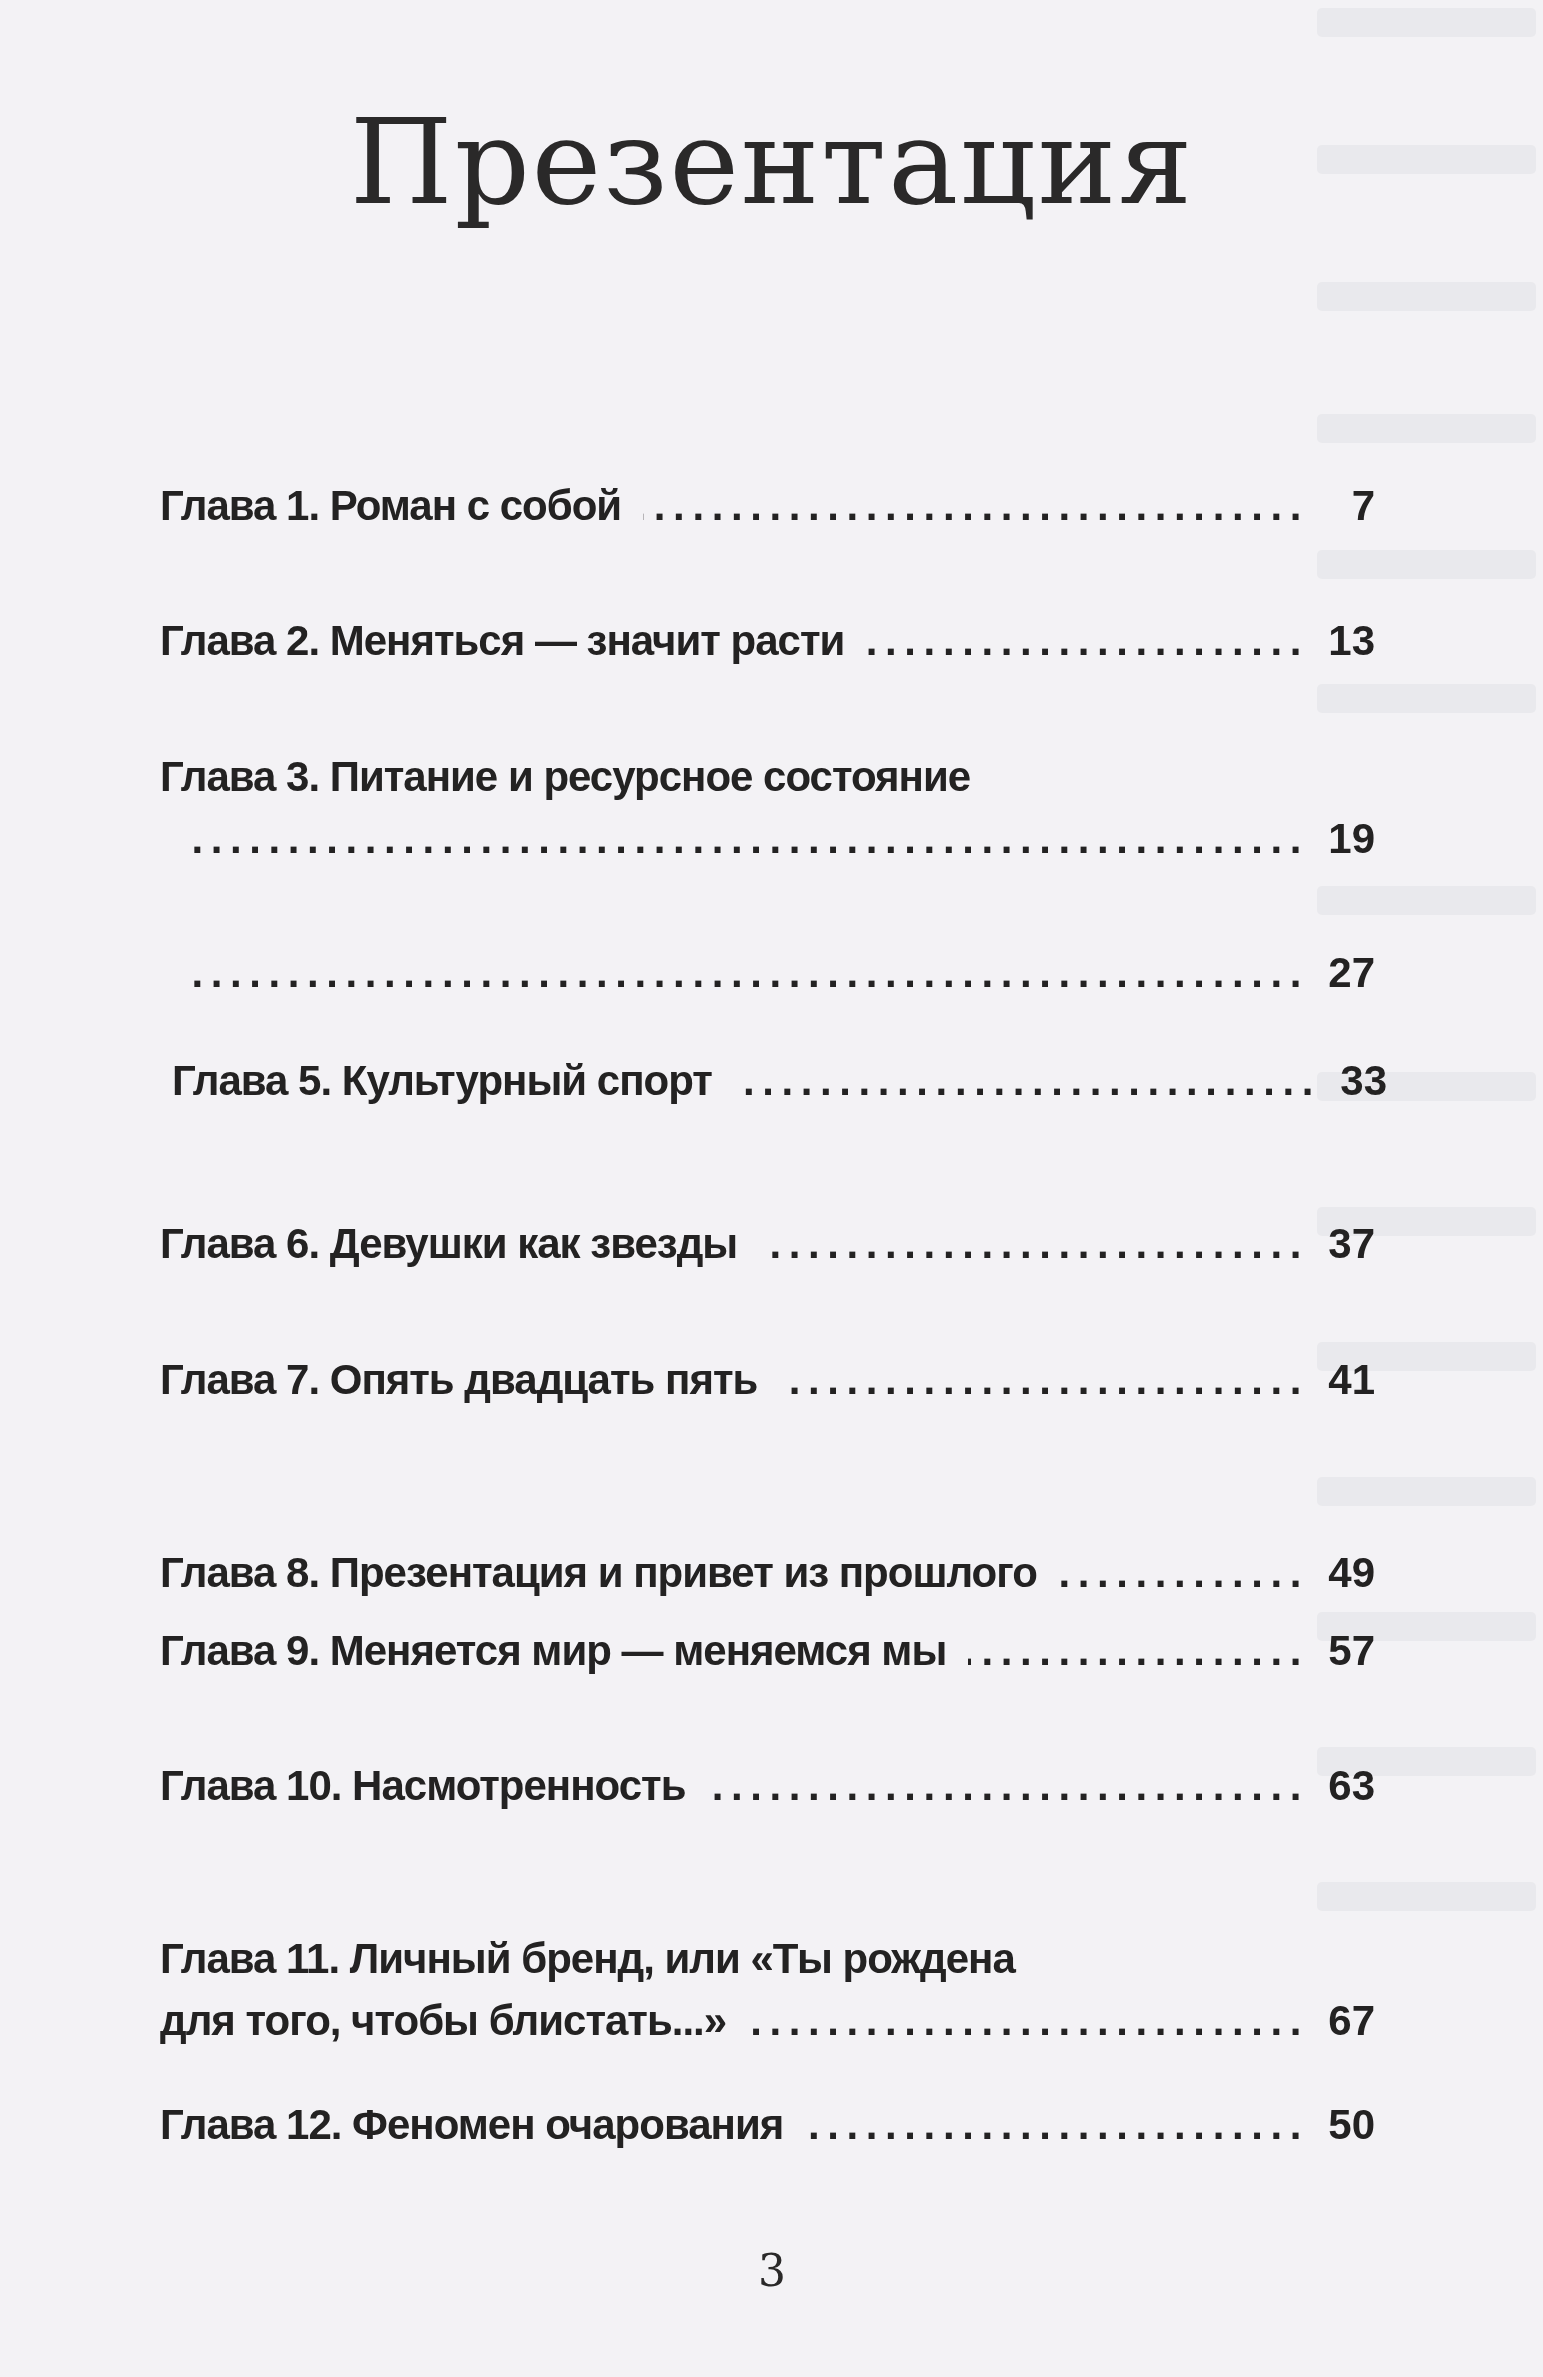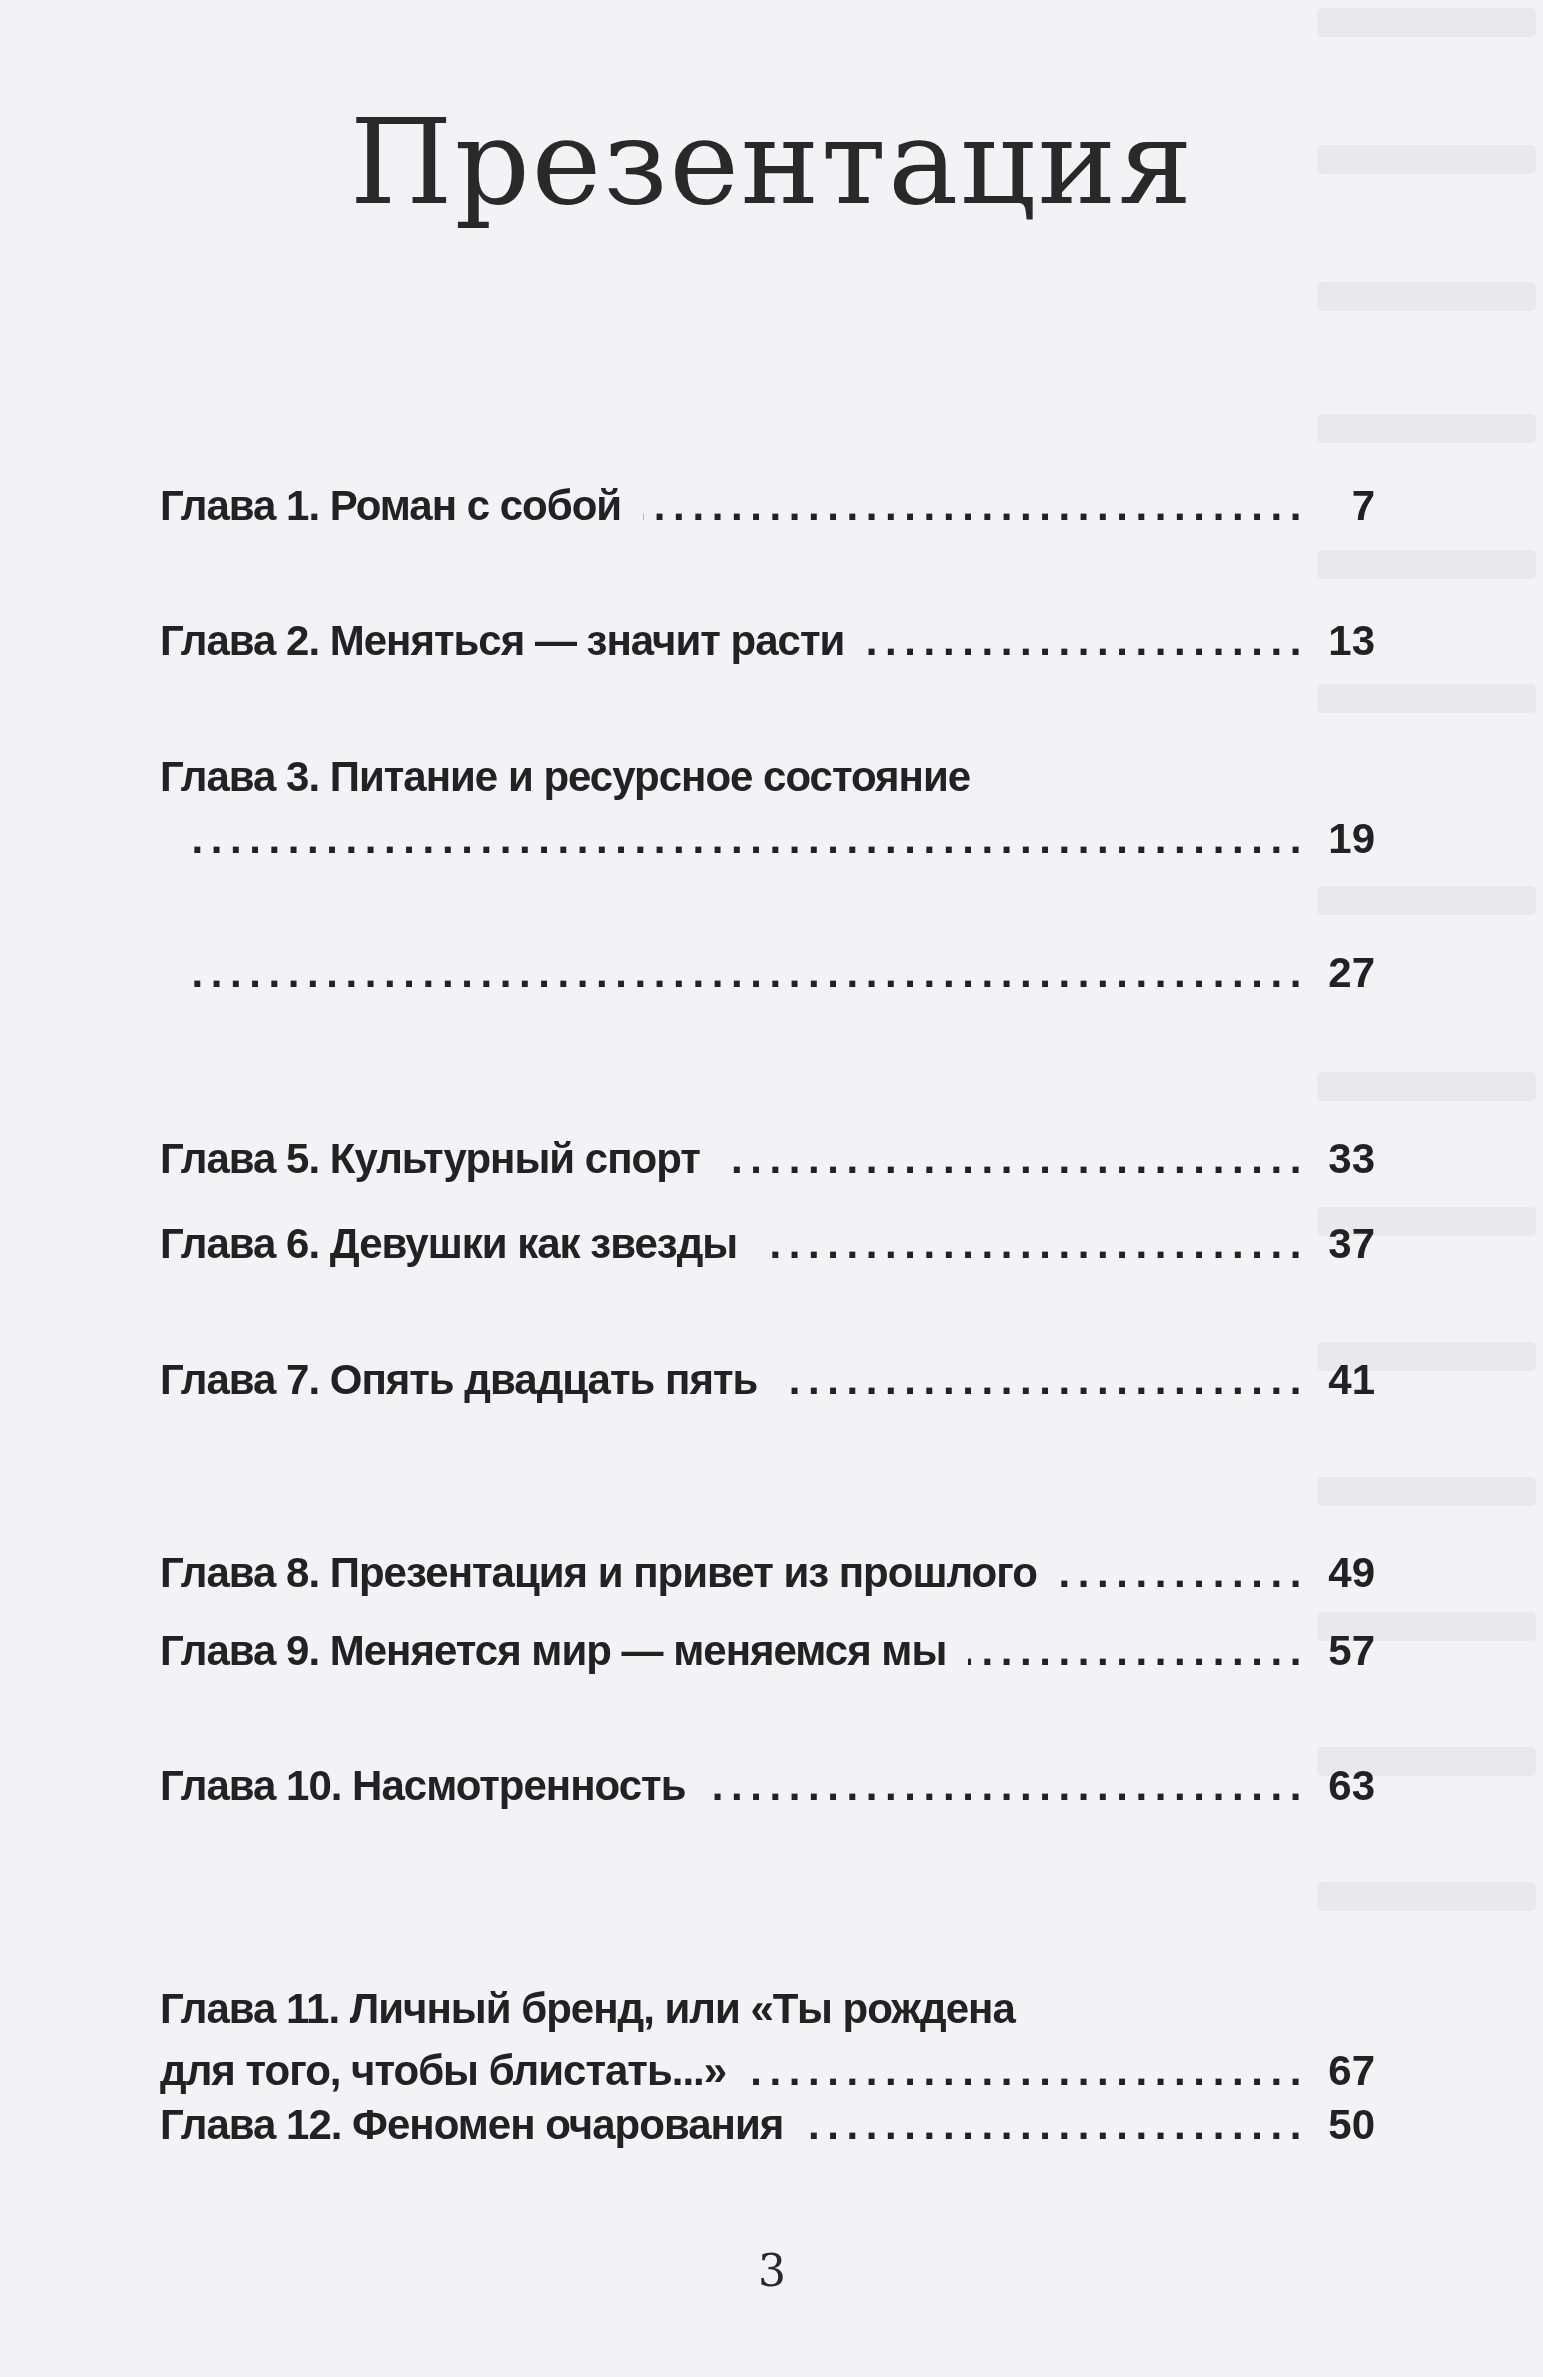--- a/index.html
+++ b/index.html
@@ -149,21 +149,21 @@
       </div>
     </div>
 
     <div class="entry" style="top:942px;">
       <div class="line">
         <span class="leader">........................................................................</span>
         <span class="page-num">27</span>
       </div>
     </div>
 
-    <div class="entry" style="top:1128px;">
+    <div class="entry" style="top:1050px;margin-left:12px;">
       <div class="line">
         <span class="text">Глава 5. Культурный спорт</span>
         <span class="leader">........................................................................</span>
         <span class="page-num">33</span>
       </div>
     </div>
 
     <div class="entry" style="top:1213px;">
       <div class="line">
         <span class="text">Глава 6. Девушки как звезды</span>
@@ -197,21 +197,21 @@
     </div>
 
     <div class="entry" style="top:1755px;">
       <div class="line">
         <span class="text">Глава 10. Насмотренность</span>
         <span class="leader">........................................................................</span>
         <span class="page-num">63</span>
       </div>
     </div>
 
-    <div class="entry" style="top:1978px;">
+    <div class="entry" style="top:1928px;">
       <div class="line">
         <span class="text">Глава 11. Личный бренд, или «Ты рождена</span>
       </div>
       <div class="line">
         <span class="text">для того, чтобы блистать...»</span>
         <span class="leader">........................................................................</span>
         <span class="page-num">67</span>
       </div>
     </div>
 

